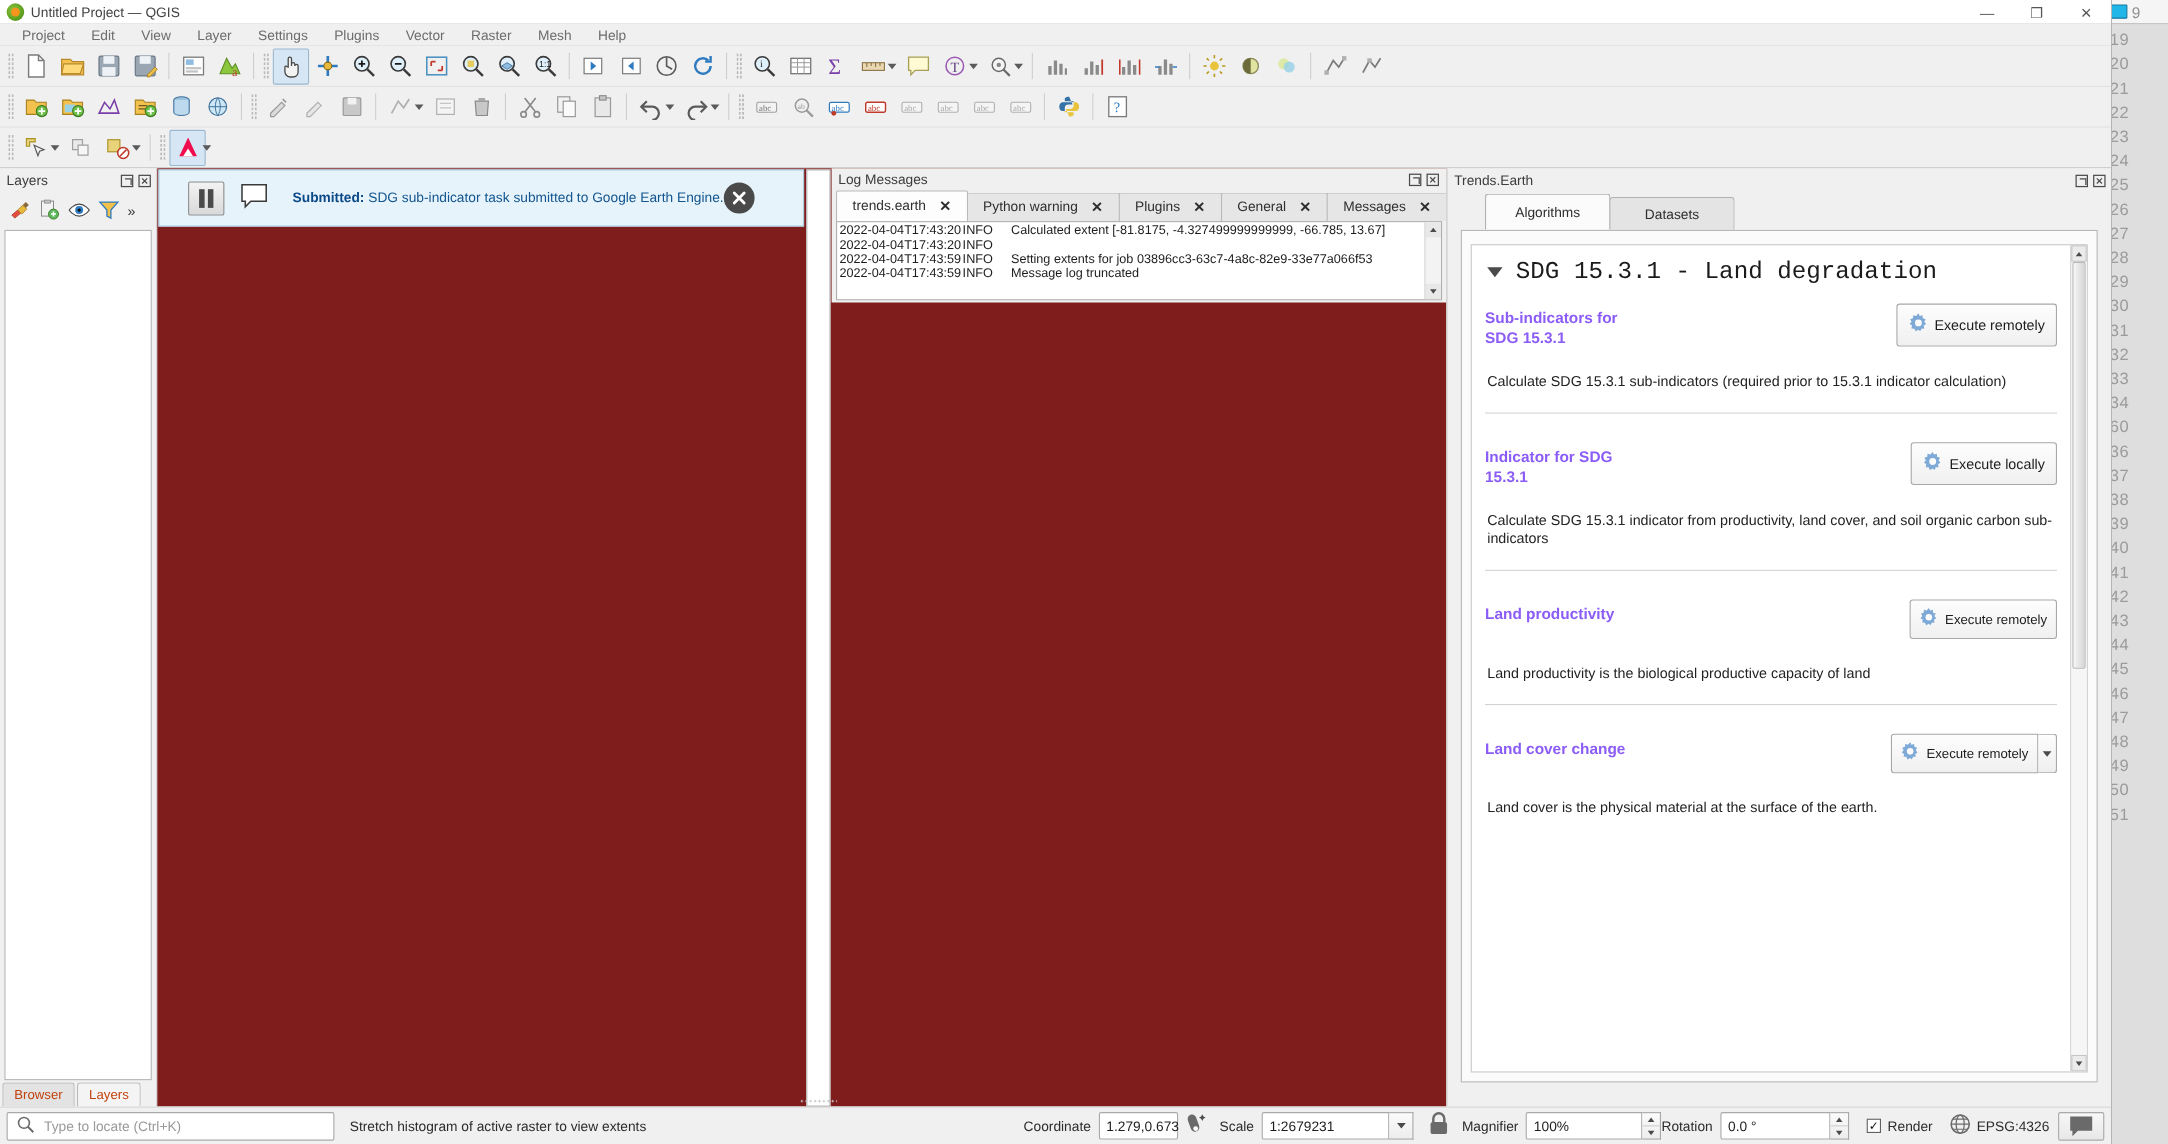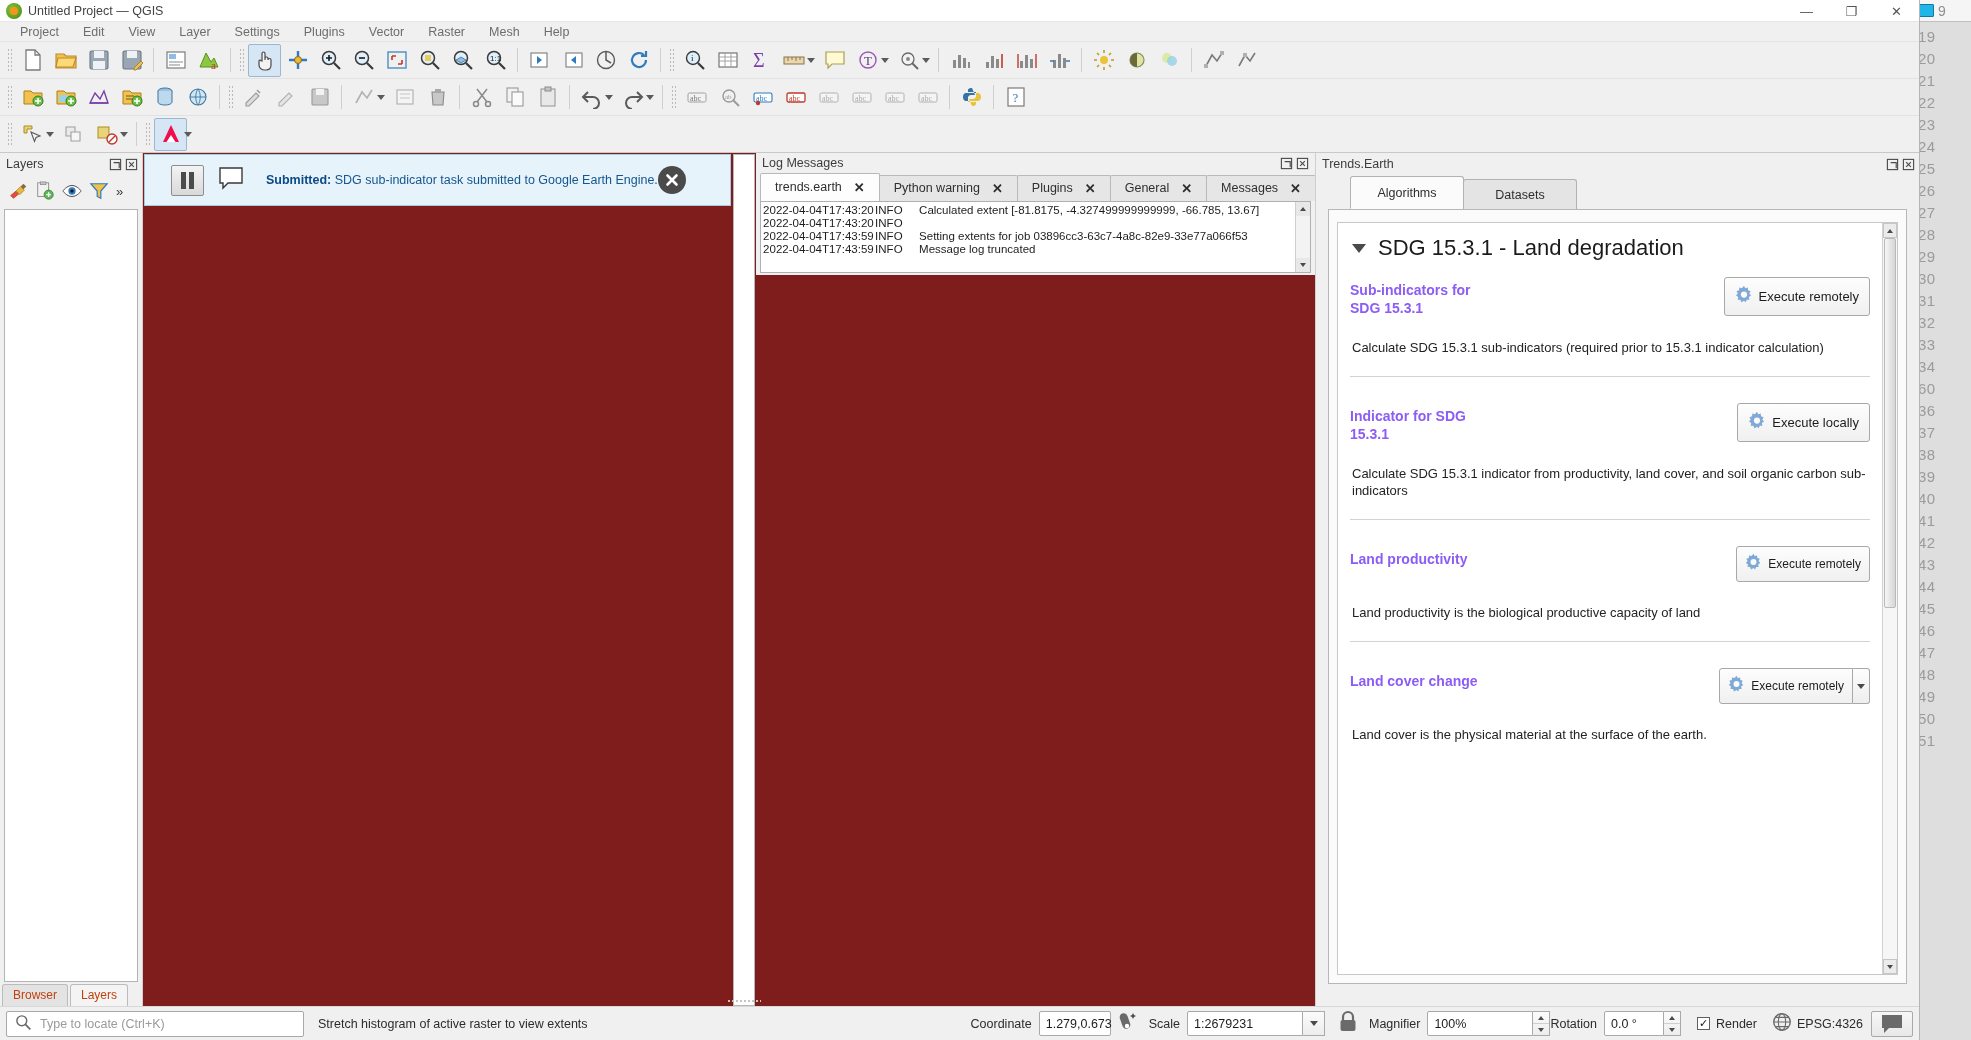--- a/index.html
+++ b/index.html
@@ -189,21 +189,21 @@
     font-size: 12.5px; color: #2e2e2e; background: #e4e4e4;
     border: 1px solid #b2b2b2; border-bottom: none; border-radius: 3px 3px 0 0; margin-right: -1px; text-align: center;
   }
   .te-tab.active { background: #fbfbfb; height: 33px; border-bottom: 1px solid #fbfbfb; }
   .te-panelbody {
     flex: 1; background: #fbfbfb; border: 1px solid #b7b7b7; margin: 0 12px 22px 12px;
     display: flex; flex-direction: column; min-height: 0; padding: 12px 8px 8px 8px;
   }
   .te-scrollwrap { flex: 1; display: flex; min-height: 0; border: 1px solid #c8c8c8; background: #fff; }
   .te-content { flex: 1; overflow: hidden; padding: 8px 12px 0 12px; min-width: 0; }
-  .te-group-hdr { display: flex; align-items: center; gap: 12px; margin: 4px 0 10px 2px; }
+  .te-group-hdr { display: flex; align-items: center; gap: 12px; margin: 4px 0 10px 2px; font-family: Liberation Mono, monospace; }
   .tri {
     width: 0; height: 0; border-left: 7px solid transparent; border-right: 7px solid transparent;
     border-top: 9px solid #4a4a4a;
   }
   .te-group-title { font-size: 22px; color: #1b1b1b; }
 
   .algo { padding: 6px 0 0 0; }
   .algo-row { display: flex; align-items: flex-start; }
   .algo-name { font-size: 14px; font-weight: bold; color: #8b5cf6; flex: 1; padding-top: 4px; line-height: 18px; }
   .algo-desc { font-size: 13px; color: #232323; margin: 22px 0 0 2px; line-height: 17px; max-width: 560px; }
@@ -1133,21 +1133,21 @@
               <span class="arrow-up-sm"></span>
             </div>
           <div>
               <span class="arrow-dn-sm"></span>
             </div>
         </span>
       </span>
 
       <span class="sb-label" style="">Rotation</span>
       <span class="sb-combo">
-        <span class="sb-field" style="width:60px;border-radius:2px 0 0 2px">0.0 °</span>
+        <span class="sb-field" style="width:100px;border-radius:2px 0 0 2px">0.0 °</span>
         <span class="spin-btns">
           <div>
               <span class="arrow-up-sm"></span>
             </div>
           <div>
               <span class="arrow-dn-sm"></span>
             </div>
         </span>
       </span>
 

